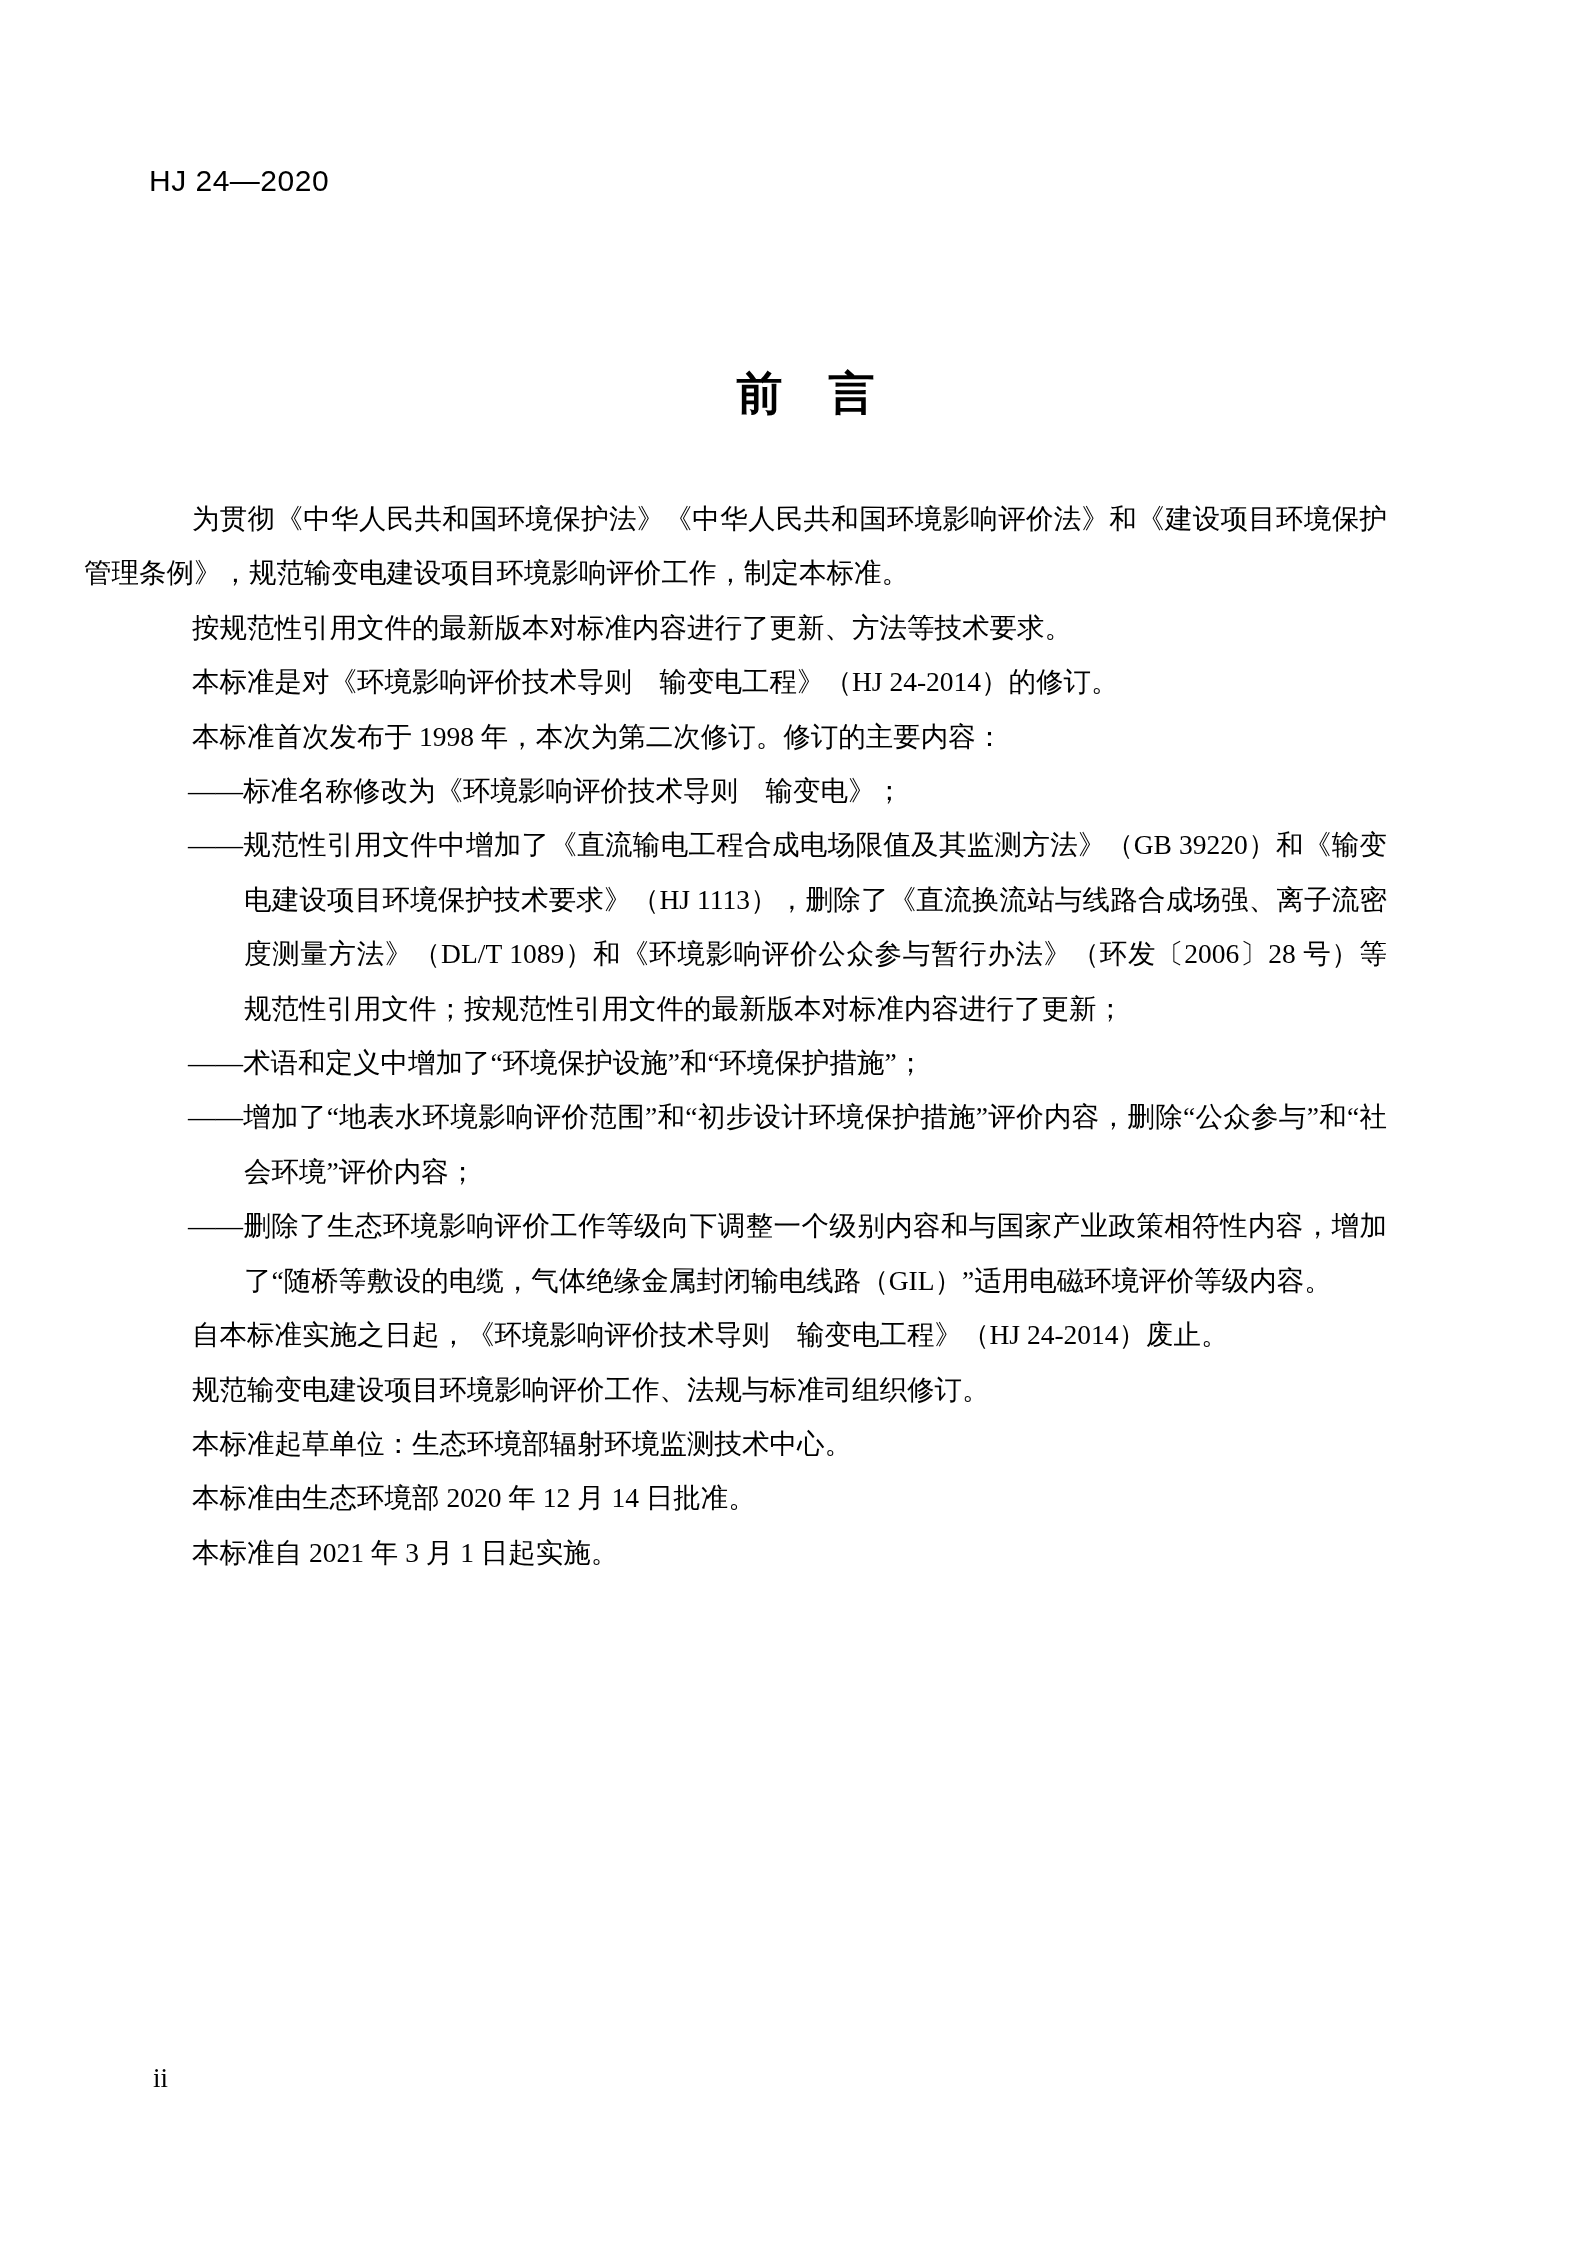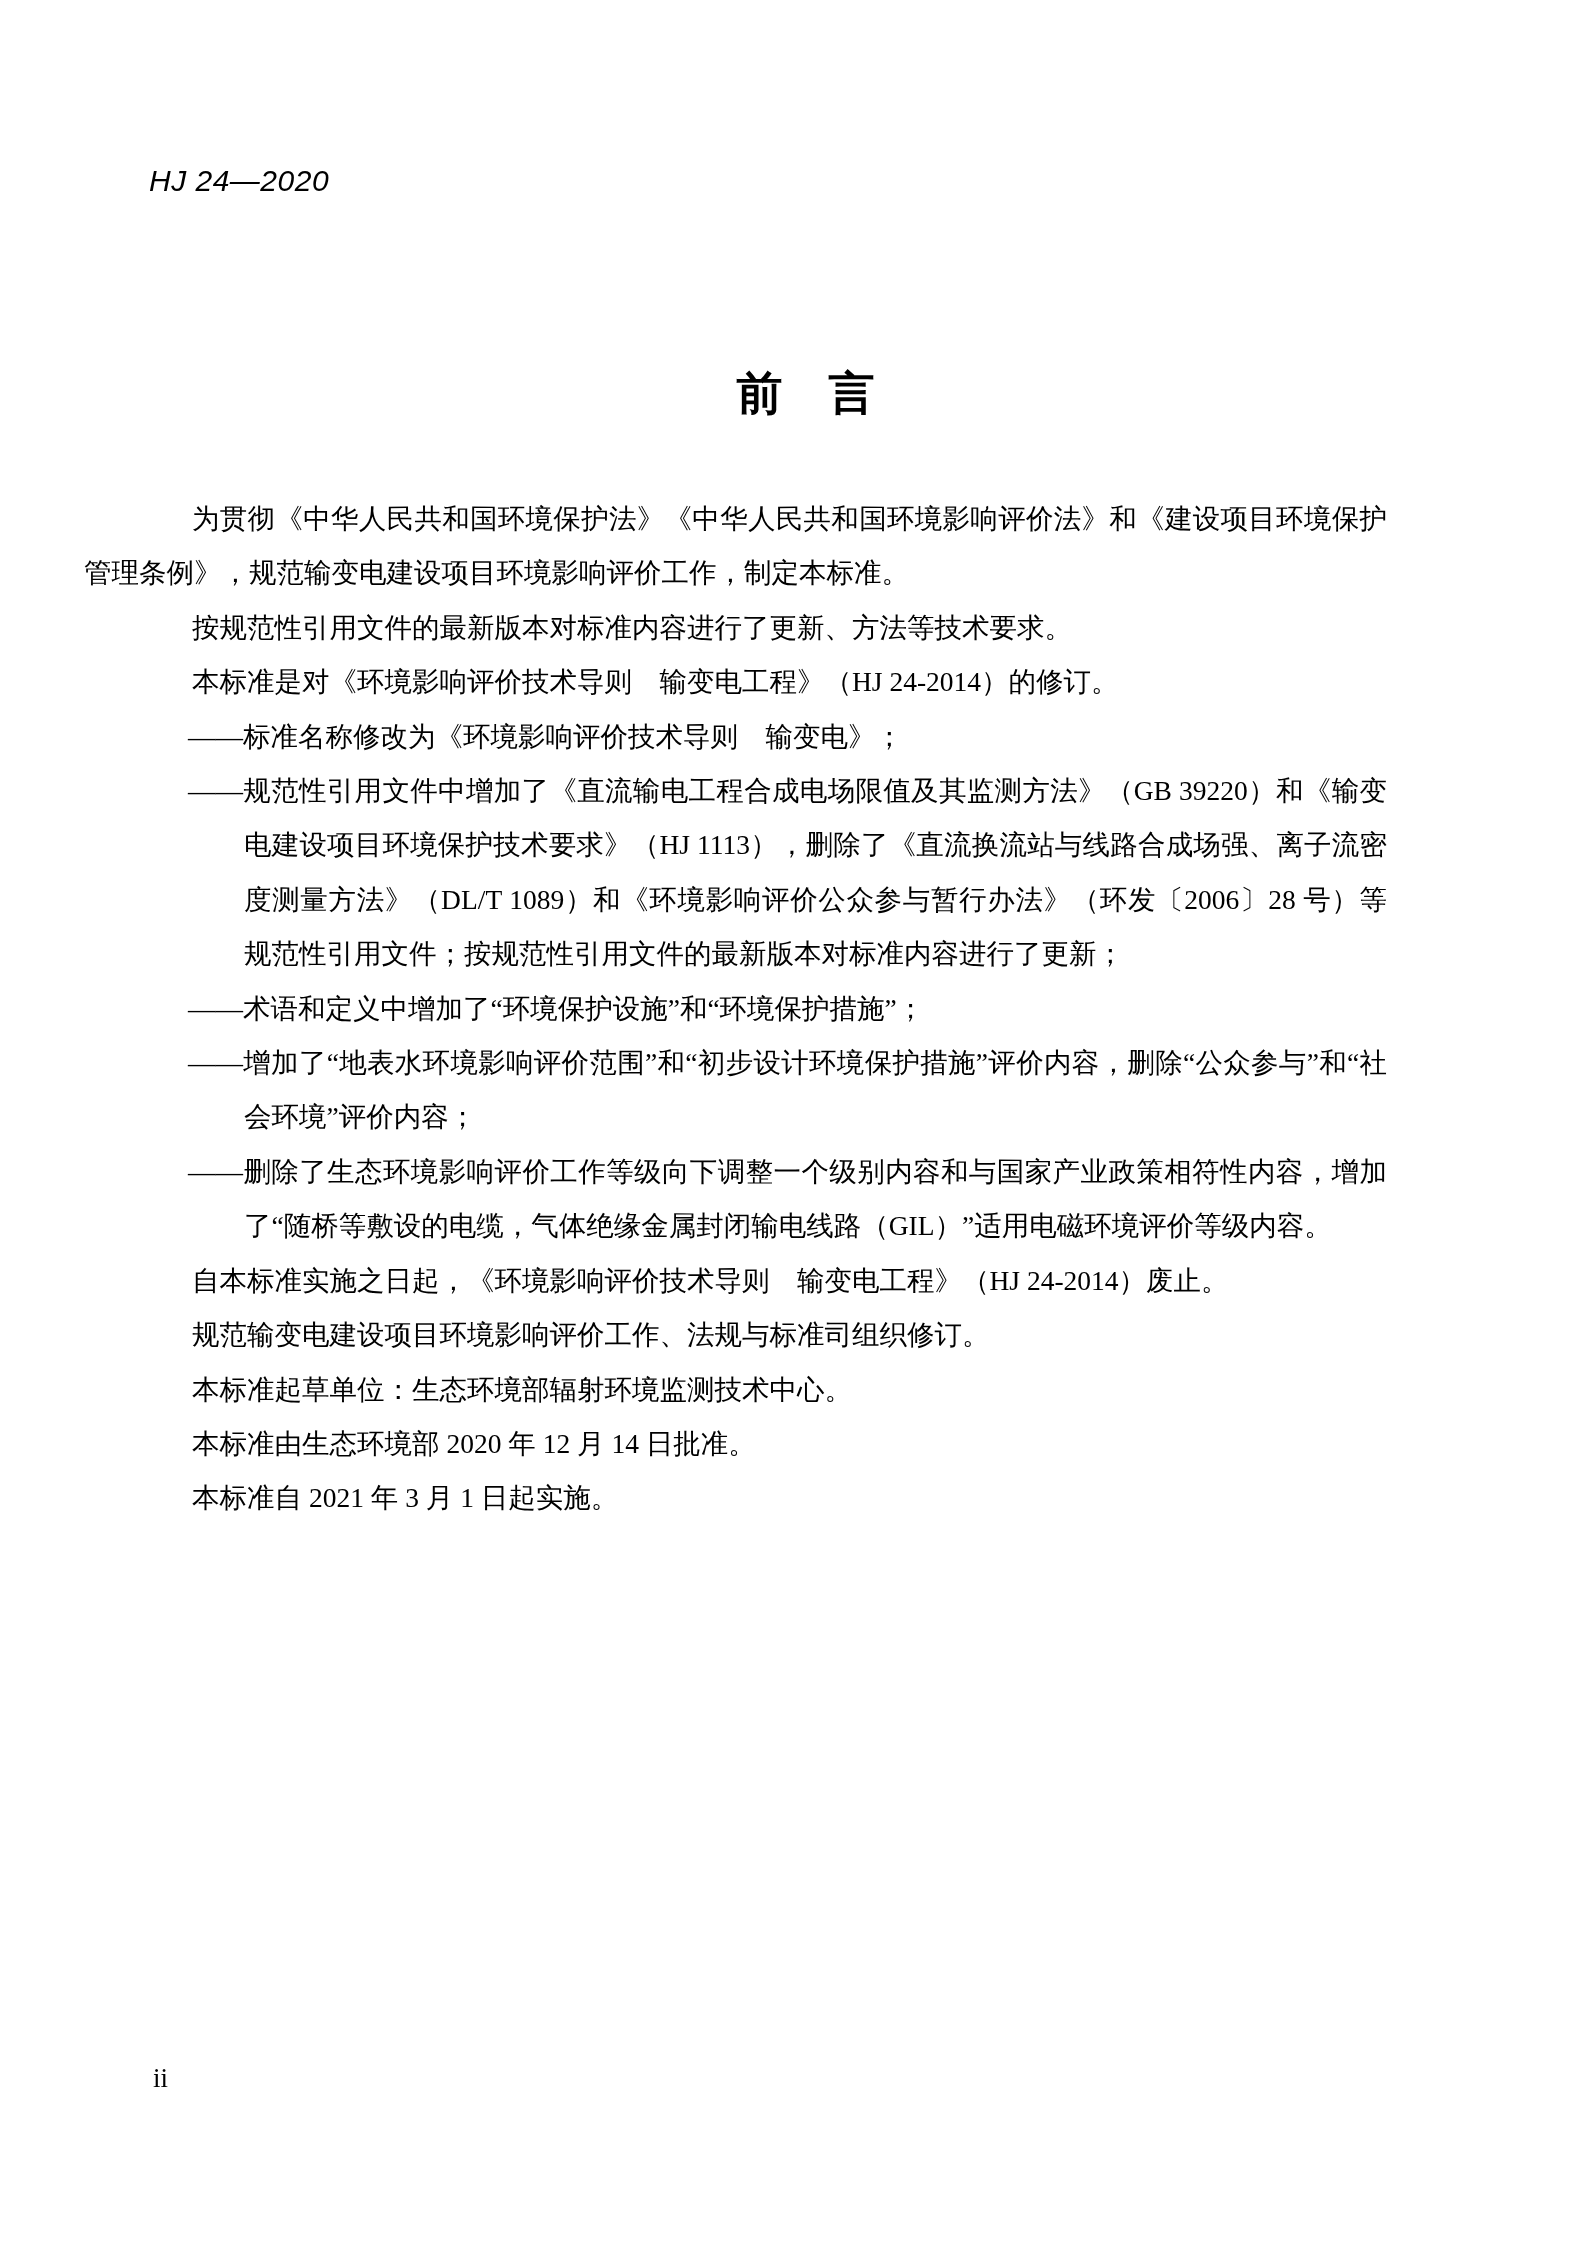--- a/index.html
+++ b/index.html
@@ -19,21 +19,20 @@
   }
   .doc-header {
     position: absolute;
     left: 149px;
     top: 166px;
     font-family: "Liberation Sans", "DejaVu Sans", sans-serif;
     font-size: 30px;
     line-height: 1;
     letter-spacing: 0.5px;
     white-space: nowrap;
-    font-style: italic;
   }
   .doc-title {
     position: absolute;
     left: 0;
     top: 358px;
     width: 100%;
     margin: 12px;
     text-align: center;
     font-family: "Liberation Sans", "DejaVu Sans", sans-serif;
     font-weight: bold;
@@ -76,20 +75,21 @@
 
 <div class="page">
   <div class="doc-header">HJ 24—2020</div>
 
   <h1 class="doc-title">前　言</h1>
 
   <div class="body-text" id="paragraphs">
       <div class="para indent">为贯彻《中华人民共和国环境保护法》《中华人民共和国环境影响评价法》和《建设项目环境保护管理条例》，规范输变电建设项目环境影响评价工作，制定本标准。</div>
       <div class="para indent">按规范性引用文件的最新版本对标准内容进行了更新、方法等技术要求。</div>
       <div class="para indent">本标准是对《环境影响评价技术导则　输变电工程》（HJ 24-2014）的修订。</div>
+      <div class="para indent">本标准首次发布于 1998 年，本次为第二次修订。修订的主要内容：</div>
       <div class="para bullet">——标准名称修改为《环境影响评价技术导则　输变电》；</div>
       <div class="para bullet">——规范性引用文件中增加了《直流输电工程合成电场限值及其监测方法》（GB 39220）和《输变电建设项目环境保护技术要求》（HJ 1113），删除了《直流换流站与线路合成场强、离子流密度测量方法》（DL/T 1089）和《环境影响评价公众参与暂行办法》（环发〔2006〕28 号）等规范性引用文件；按规范性引用文件的最新版本对标准内容进行了更新；</div>
       <div class="para bullet">——术语和定义中增加了“环境保护设施”和“环境保护措施”；</div>
       <div class="para bullet">——增加了“地表水环境影响评价范围”和“初步设计环境保护措施”评价内容，删除“公众参与”和“社会环境”评价内容；</div>
       <div class="para bullet">——删除了生态环境影响评价工作等级向下调整一个级别内容和与国家产业政策相符性内容，增加了“随桥等敷设的电缆，气体绝缘金属封闭输电线路（GIL）”适用电磁环境评价等级内容。</div>
       <div class="para indent">自本标准实施之日起，《环境影响评价技术导则　输变电工程》（HJ 24-2014）废止。</div>
       <div class="para indent">规范输变电建设项目环境影响评价工作、法规与标准司组织修订。</div>
       <div class="para indent">本标准起草单位：生态环境部辐射环境监测技术中心。</div>
       <div class="para indent">本标准由生态环境部 2020 年 12 月 14 日批准。</div>
       <div class="para indent">本标准自 2021 年 3 月 1 日起实施。</div>

